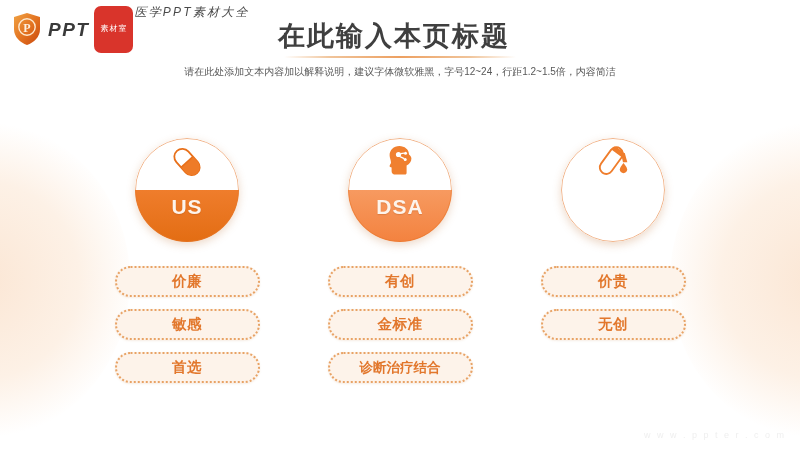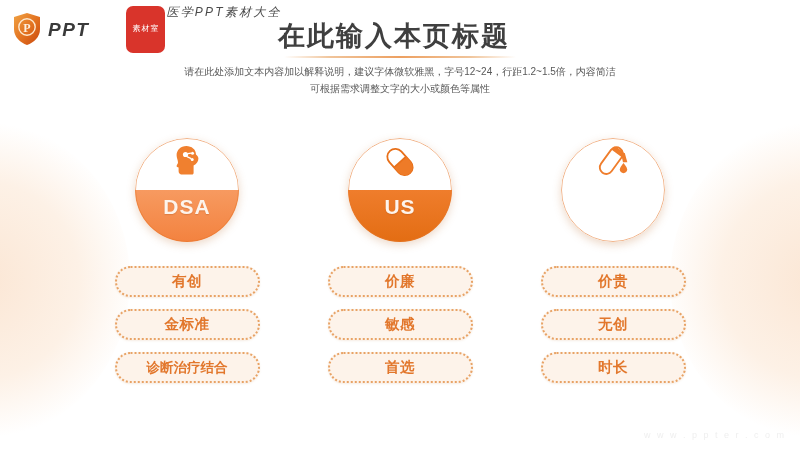--- a/index.html
+++ b/index.html
@@ -33,21 +33,21 @@
   .shield svg { display:block; }
   .logo-text { display:flex; flex-direction:row; gap:1px; }
   .logo-row1 { display:flex; align-items:center; gap:5px; }
   .ppt-word {
     font-size:19px; font-weight:bold; font-style:italic;
     color:#3a3a3a; letter-spacing:1.5px; line-height:1;
   }
   .badge {
     background:#d9342b; color:#fff; font-size:8px;
     padding:19px 6px; border-radius:7px; letter-spacing:1px;
-    white-space:nowrap; line-height:1.1;margin-left:32px;
+    white-space:nowrap; line-height:1.1;
   }
   .logo-sub {
     font-size:12px; color:#4a4a4a; letter-spacing:2.2px;
     line-height:1; white-space:nowrap;font-style:italic;
   }
 
   .page-title {
     position:absolute; top:18px; left:0; right:12px;
     text-align:center;
     font-size:27px; font-weight:bold; color:#3f3f3f;
@@ -142,24 +142,54 @@
       <span class="badge">素材室</span>
     </div>
     <div class="logo-sub">医学PPT素材大全</div>
   </div>
 </div>
 
 <div class="page-title">在此输入本页标题</div>
 <div class="title-rule"></div>
 <div class="subtitle">
   <div>请在此处添加文本内容加以解释说明，建议字体微软雅黑，字号12~24，行距1.2~1.5倍，内容简洁</div>
-  <div>可根据需求调整文字的大小或颜色等属性</div>
 </div>
 
 <div class="columns">
+
+  <div class="column">
+    <div class="circle">
+      <div class="circle-top">
+        <span>
+          <svg width="42" height="42" viewBox="0 0 42 42">
+            <g transform="rotate(-42 21 21)">
+              <rect x="13" y="6" width="16" height="30" rx="8" fill="#ffffff" stroke="#e8701a" stroke-width="1.8"></rect>
+              <path d="M13 21 h16 v7 a8 8 0 0 1 -8 8 a8 8 0 0 1 -8 -8 Z" fill="#ee7b28"></path>
+              <line x1="13" y1="21" x2="29" y2="21" stroke="#e8701a" stroke-width="1.6"></line>
+            </g>
+          </svg>
+        </span>
+      </div>
+      <div class="circle-bot" style="background:linear-gradient(180deg,#ef7d2c 0%,#e36d13 100%);">
+        <span class="circle-label">US</span>
+      </div>
+      <div class="circle-ring"></div>
+    </div>
+    <div class="pills">
+      <div class="pill">
+        <span class="pill-text">价廉</span>
+      </div>
+      <div class="pill">
+        <span class="pill-text">敏感</span>
+      </div>
+      <div class="pill">
+        <span class="pill-text">首选</span>
+      </div>
+    </div>
+  </div>
 
   <div class="column">
     <div class="circle">
       <div class="circle-top">
         <span>
           <svg width="42" height="42" viewBox="0 0 42 42">
             <path d="M30 13.5 C30 8.5 25.6 5 20.4 5 C14.6 5 10.6 9.2 10.6 14.2 C10.6 17.2 12 19 12 21.5
                      C12 23 10.6 23.8 10.6 25 C10.6 26 11.6 26.4 12.6 26.4 L12.6 30.2
                      C12.6 32.4 14.2 33.6 16.6 33.6 L26 33.6 C27 33.6 27.6 33 27.6 32.1
                      L27.6 24.6 C30.6 23.2 32.4 20.6 32.4 17.6 C32.4 16.3 31.6 14.7 30 13.5 Z" fill="#f0802f"></path>
@@ -187,71 +217,37 @@
         <span class="pill-text">诊断治疗结合</span>
       </div>
     </div>
   </div>
 
   <div class="column">
     <div class="circle">
       <div class="circle-top">
         <span>
           <svg width="42" height="42" viewBox="0 0 42 42">
-            <g transform="rotate(-42 21 21)">
-              <rect x="13" y="6" width="16" height="30" rx="8" fill="#ffffff" stroke="#e8701a" stroke-width="1.8"></rect>
-              <path d="M13 21 h16 v7 a8 8 0 0 1 -8 8 a8 8 0 0 1 -8 -8 Z" fill="#ee7b28"></path>
-              <line x1="13" y1="21" x2="29" y2="21" stroke="#e8701a" stroke-width="1.6"></line>
-            </g>
-          </svg>
-        </span>
-      </div>
-      <div class="circle-bot" style="background:linear-gradient(180deg,#ef7d2c 0%,#e36d13 100%);">
-        <span class="circle-label">US</span>
-      </div>
-      <div class="circle-ring"></div>
-    </div>
-    <div class="pills">
-      <div class="pill">
-        <span class="pill-text">价廉</span>
-      </div>
-      <div class="pill">
-        <span class="pill-text">敏感</span>
-      </div>
-      <div class="pill">
-        <span class="pill-text">首选</span>
-      </div>
-    </div>
-  </div>
-
-  <div class="column">
-    <div class="circle">
-      <div class="circle-top">
-        <span>
-          <svg width="42" height="42" viewBox="0 0 42 42">
             <g transform="rotate(36 19 20)">
               <rect x="12.5" y="4.5" width="13" height="30" rx="6.5" fill="#ffffff" stroke="#ef7d2c" stroke-width="1.8"></rect>
               <path d="M12.5 10.5 h13 v-2 a3 3 0 0 0 -3 -3 h-7 a3 3 0 0 0 -3 3 Z" fill="#ef7d2c"></path>
               <path d="M25.5 5.5 L33 11.5 L29.5 14 L22.5 8 Z" fill="#ef7d2c"></path>
             </g>
             <path d="M31.5 22 C31.5 22 27.8 26.2 27.8 28.6 C27.8 30.7 29.5 32.2 31.5 32.2
                      C33.5 32.2 35.2 30.7 35.2 28.6 C35.2 26.2 31.5 22 31.5 22 Z" fill="#ef7d2c"></path>
           </svg>
         </span>
       </div>
       <div class="circle-ring"></div>
     </div>
     <div class="pills">
       <div class="pill">
         <span class="pill-text">价贵</span>
       </div>
       <div class="pill">
         <span class="pill-text">无创</span>
       </div>
-      <div class="pill">
-        <span class="pill-text">时长</span>
-      </div>
     </div>
   </div>
 
 </div>
 
 <div class="watermark">w w w . p p t e r . c o m</div>
 
 </body></html>

